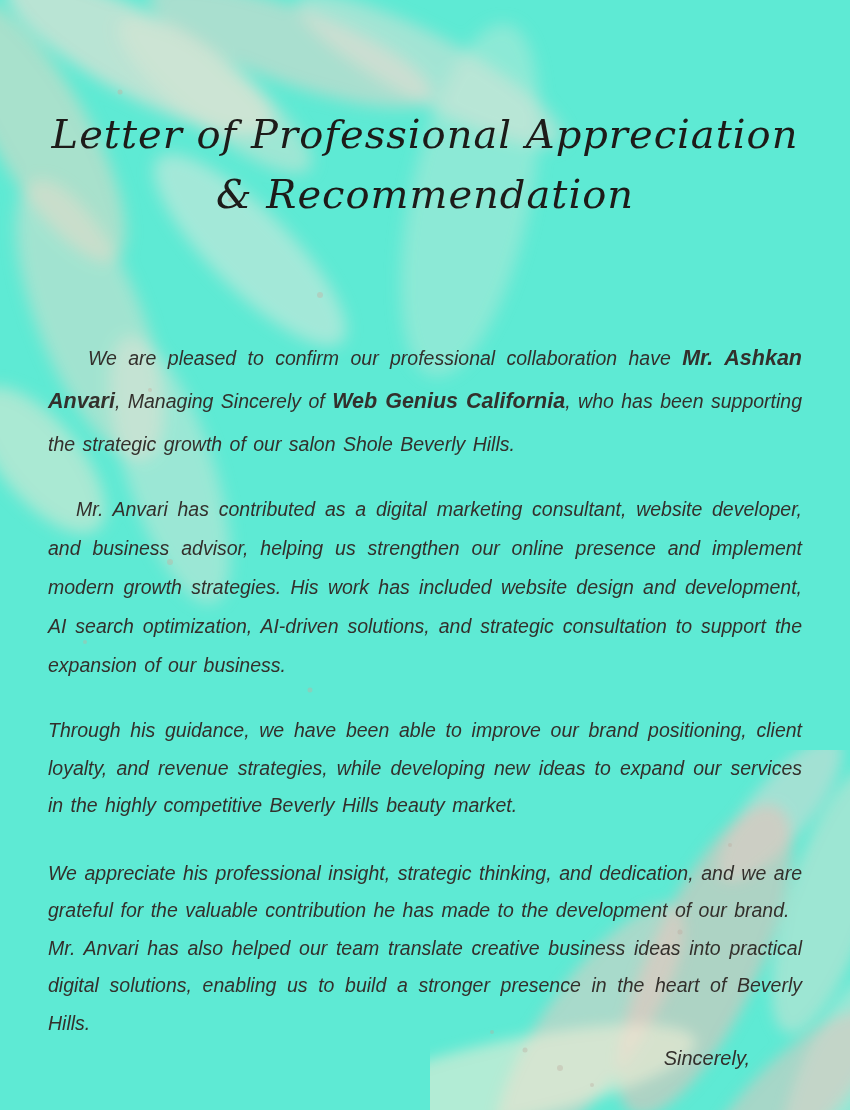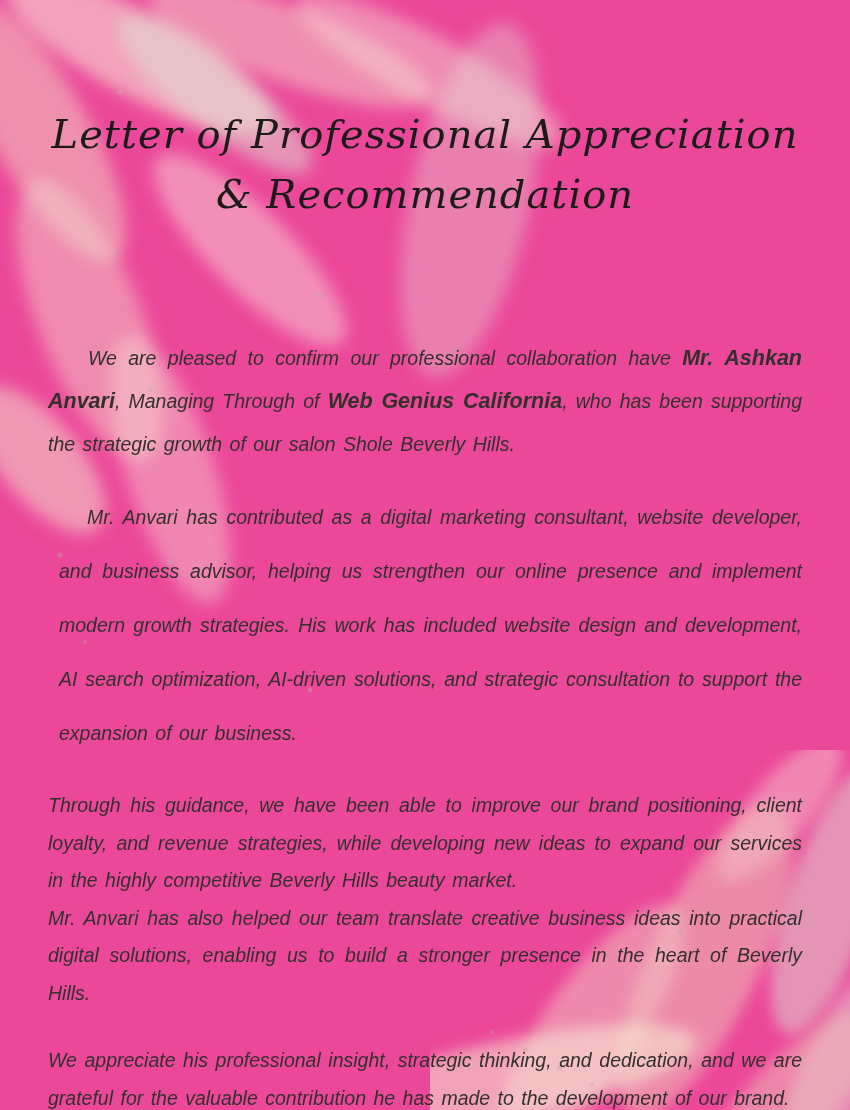--- a/index.html
+++ b/index.html
@@ -4,21 +4,21 @@
 <style>
   html, body {
     margin: 0;
     padding: 0;
     background: #ffffff;
   }
   .page {
     position: relative;
     width: 850px;
     height: 1110px;
-    background: #ec4899;
+    background: #5eead4;
     overflow: hidden;
     font-family: "Liberation Sans", sans-serif;
   }
   .decor {
     position: absolute;
     pointer-events: none;
     z-index: 0;
   }
   .decor-tl { top: 0; left: 0; }
   .decor-br { right: 0; bottom: 0; }
@@ -41,21 +41,21 @@
   }
   .para {
     margin: 0;
     font-style: italic;
     font-size: 19.5px;
     color: #33302c;
     text-align: justify;
     word-spacing: 2px;
   }
   .p1 { margin-top: 113px; line-height: 43px; text-indent: 40px; }
-  .p2 { margin-top: 24px;  line-height: 54px; text-indent: 28px; margin-left: 11px; }
+  .p2 { margin-top: 24px;  line-height: 39px; text-indent: 28px; }
   .p3 { margin-top: 27px;  line-height: 37.5px; font-style: italic; }
   .p4 { margin-top: 0;     line-height: 37.5px; }
   .p5 { margin-top: 30px;  line-height: 37.5px; }
   .seg-b {
     font-weight: bold;
     font-size: 21.5px;
   }
   .signature {
     margin-top: -4px;
     margin-left: auto;
@@ -124,24 +124,24 @@
       <circle cx="162" cy="335" r="2"></circle>
       <circle cx="62" cy="282" r="2"></circle>
       <circle cx="250" cy="182" r="2.5"></circle>
       <circle cx="300" cy="95" r="2"></circle>
     </g>
   </svg>
 
   <div class="content">
     <h1 class="title">Letter of Professional Appreciation &amp;  Recommendation</h1>
 
-    <p class="para p1"><span>We are pleased to confirm our professional collaboration have </span><span class="seg-b">Mr. Ashkan Anvari</span><span>, Managing Through of </span><span class="seg-b">Web Genius California</span><span>, who has been supporting the strategic growth of our salon Shole Beverly Hills.</span></p>
+    <p class="para p1"><span>We are pleased to confirm our professional collaboration have </span><span class="seg-b">Mr. Ashkan Anvari</span><span>, Managing Sincerely of </span><span class="seg-b">Web Genius California</span><span>, who has been supporting the strategic growth of our salon Shole Beverly Hills.</span></p>
     <p class="para p2"><span>Mr. Anvari has contributed as a digital marketing consultant, website developer, and business advisor, helping us strengthen our online presence and implement modern growth strategies. His work has included website design and development, AI search optimization, AI-driven solutions, and strategic consultation to support the expansion of our business.</span></p>
     <p class="para p3"><span>Through his guidance, we have been able to improve our brand positioning, client loyalty, and revenue strategies, while developing new ideas to expand our services in the highly competitive Beverly Hills beauty market.</span></p>
+    <p class="para p5"><span>We appreciate his professional insight, strategic thinking, and dedication, and we are grateful for the valuable contribution he has made to the development of our brand.</span></p>
     <p class="para p4"><span>Mr. Anvari has also helped our team translate creative business ideas into practical digital solutions, enabling us to build a stronger presence in the heart of Beverly Hills.</span></p>
-    <p class="para p5"><span>We appreciate his professional insight, strategic thinking, and dedication, and we are grateful for the valuable contribution he has made to the development of our brand.</span></p>
 
     <div class="signature">
       <div>Sincerely,</div>
 
     </div>
   </div>
 </div>
 
 </body></html>

